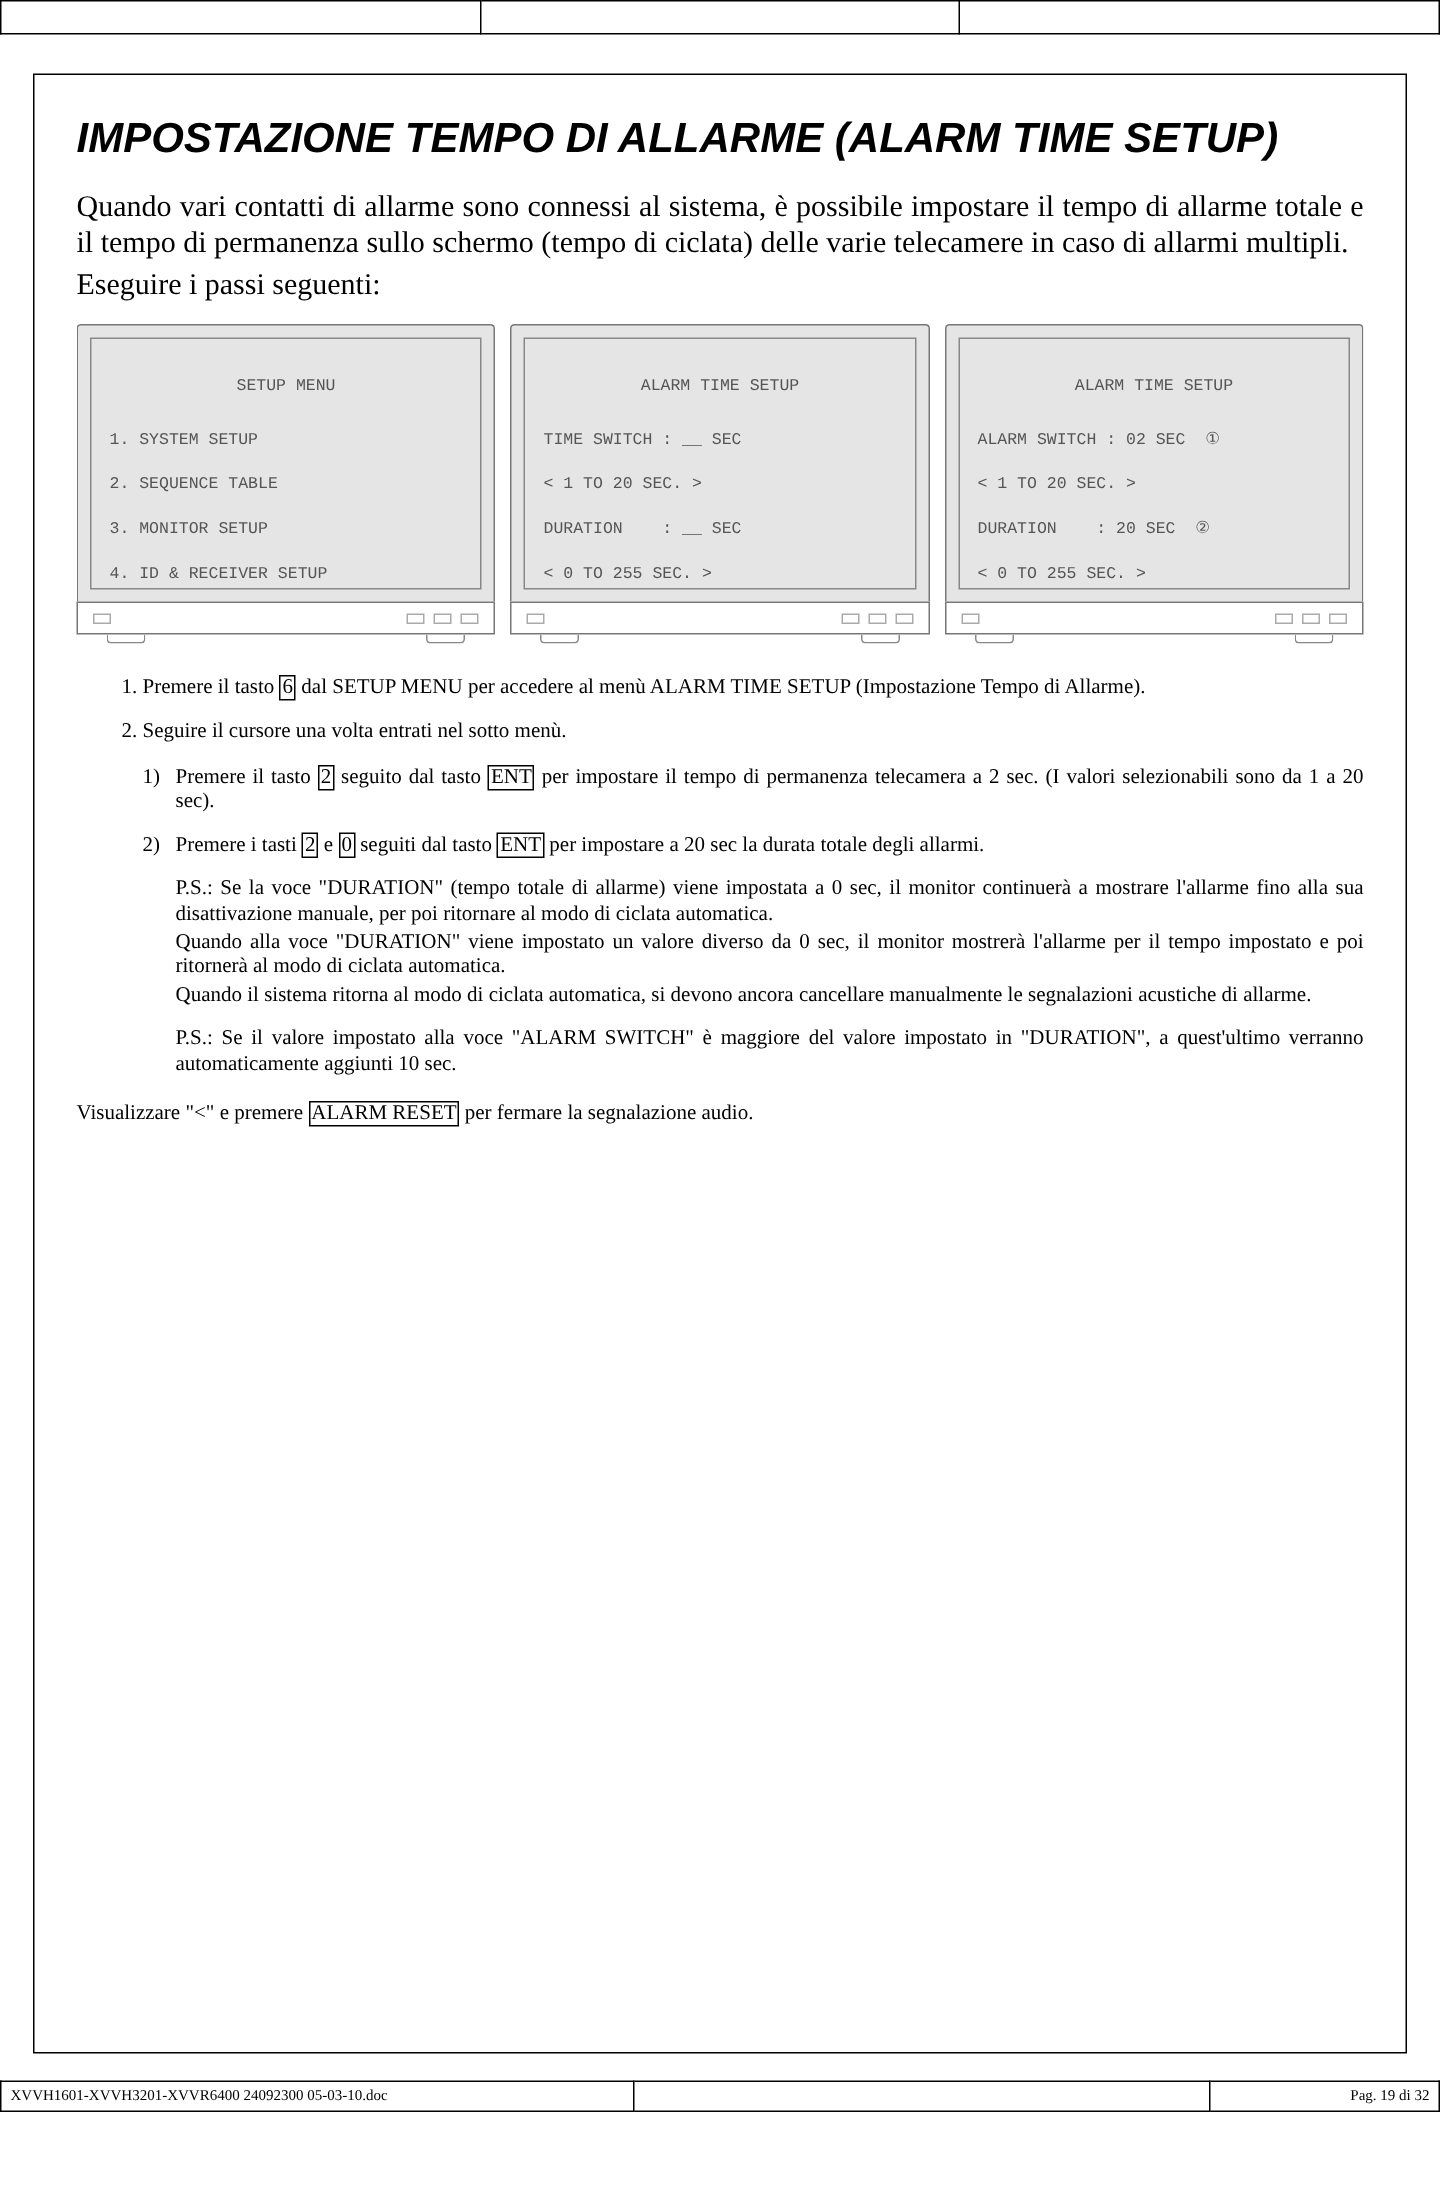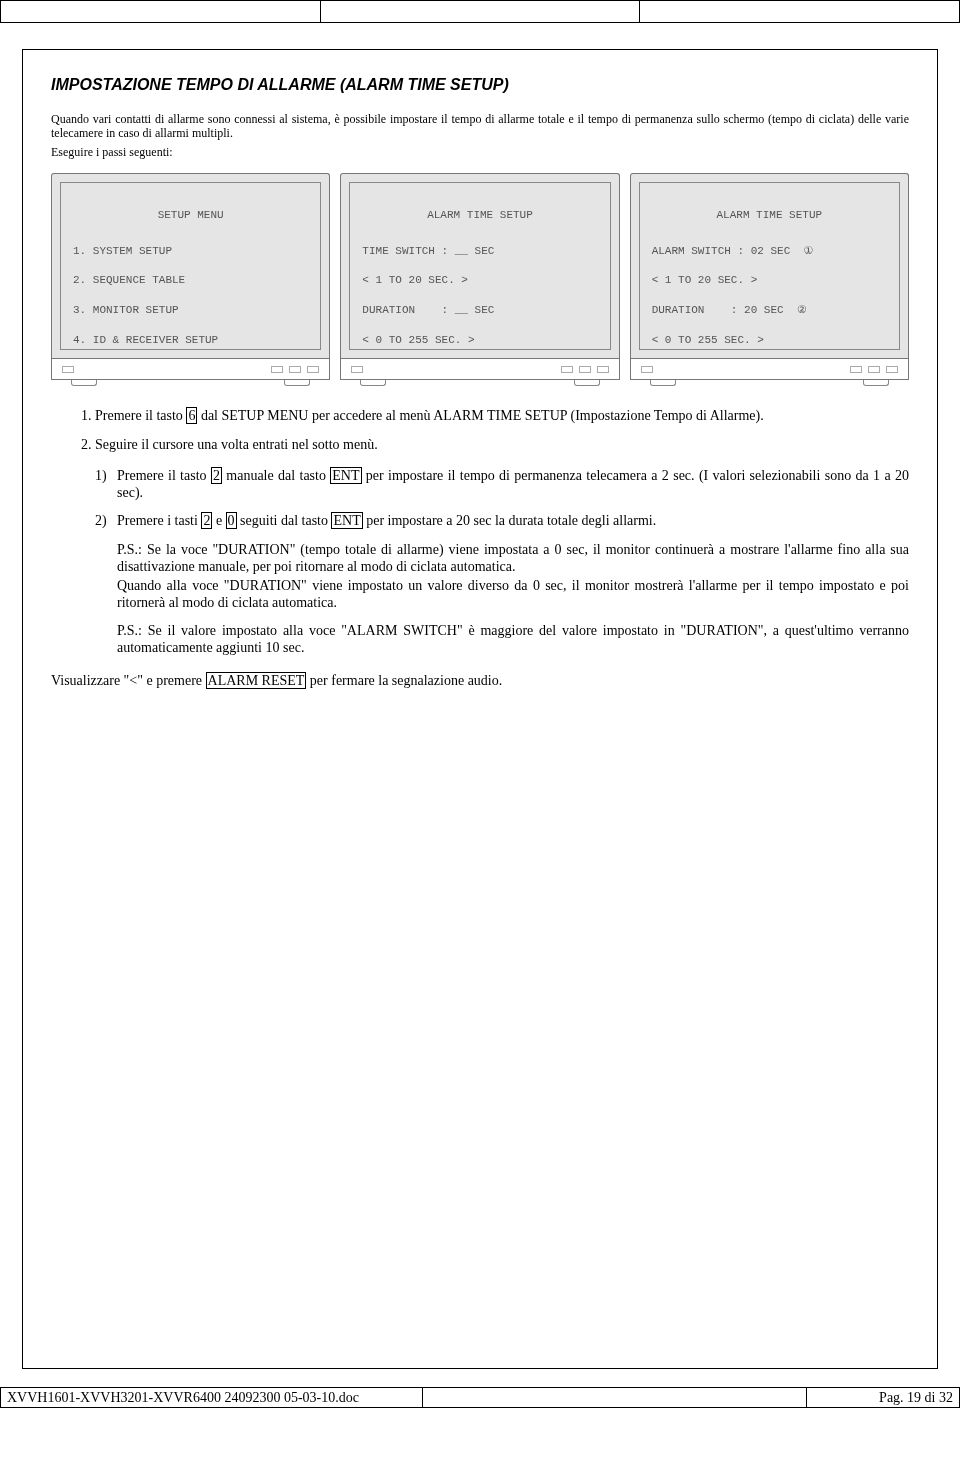--- a/index.html
+++ b/index.html
@@ -22,26 +22,26 @@
   .page-box {
     border: 1px solid #000;
     margin: 26px 22px 0 22px;
     padding: 26px 28px 36px 28px;
     min-height: 1320px;
     position: relative;
   }
   h1.title {
     font-style: italic;
     font-weight: bold;
-    font-size: 16px;
+    font-size: 28px;
     font-family: Arial, Helvetica, sans-serif;
     margin-bottom: 18px;
   }
   .intro {
-    font-size: 12px;
+    font-size: 20px;
     line-height: 1.2;
     text-align: justify;
     margin-bottom: 4px;
   }
   .monitors-row {
     display: flex;
     justify-content: space-between;
     gap: 10px;
     margin: 14px 0 22px 0;
   }
@@ -141,21 +141,21 @@
     line-height: 1.2;
   }
   .kbox {
     border: 1px solid #000;
     padding: 0 1px;
   }
   .footer-table {
     width: 100%;
     border-collapse: collapse;
     margin-top: 18px;
-    font-size: 14px;
+    font-size: 10px;
   }
   .footer-table td {
     border: 1px solid #000;
     height: 20px;
     padding: 1px 6px;
   }
   .footer-table td.mid { width: 40%; }
   .footer-table td.right { text-align: right; width: 16%; }
 </style>
 </head>
@@ -256,31 +256,32 @@
 
   <ol class="num-list">
     <li>
       <span>Premere il tasto </span><span class="kbox">6</span><span> dal SETUP MENU per accedere al menù ALARM TIME SETUP (Impostazione Tempo di Allarme).</span>
     </li>
     <li>
       <span>Seguire il cursore una volta entrati nel sotto menù.</span>
       <ul class="sub-list">
         <li>
           <span class="sub-num">1)</span>
-          <span>Premere il tasto </span><span class="kbox">2</span><span> manuale dal tasto </span><span class="kbox">ENT</span><span> per impostare il tempo di permanenza telecamera a 2 sec. (I valori selezionabili sono da 1 a 20 sec).</span>
+          <span>Premere il tasto </span><span class="kbox">2</span><span> seguito dal tasto </span><span class="kbox">ENT</span><span> per impostare il tempo di permanenza telecamera a 2 sec. (I valori selezionabili sono da 1 a 20 sec).</span>
         </li>
         <li>
           <span class="sub-num">2)</span>
           <span>Premere i tasti </span><span class="kbox">2</span><span> e </span><span class="kbox">0</span><span> seguiti dal tasto </span><span class="kbox">ENT</span><span> per impostare a 20 sec la durata totale degli allarmi.</span>
         </li>
       </ul>
 
       <div class="ps-block">
         <p>P.S.: Se la voce "DURATION" (tempo totale di allarme) viene impostata a 0 sec, il monitor continuerà a mostrare l'allarme fino alla sua disattivazione manuale, per poi ritornare al modo di ciclata automatica.</p>
         <p>Quando alla voce "DURATION" viene impostato un valore diverso da 0 sec, il monitor mostrerà l'allarme per il tempo impostato e poi ritornerà al modo di ciclata automatica.</p>
+        <p>Quando il sistema ritorna al modo di ciclata automatica, si devono ancora cancellare manualmente le segnalazioni acustiche di allarme.</p>
         <p class="gap">P.S.: Se il valore impostato alla voce "ALARM SWITCH" è maggiore del valore impostato in "DURATION", a quest'ultimo verranno automaticamente aggiunti 10 sec.</p>
       </div>
     </li>
   </ol>
 
   <p class="final-line">
     <span>Visualizzare "&lt;" e premere </span><span class="kbox">ALARM RESET</span><span> per fermare la segnalazione audio.</span>
   </p>
 
 </div>

